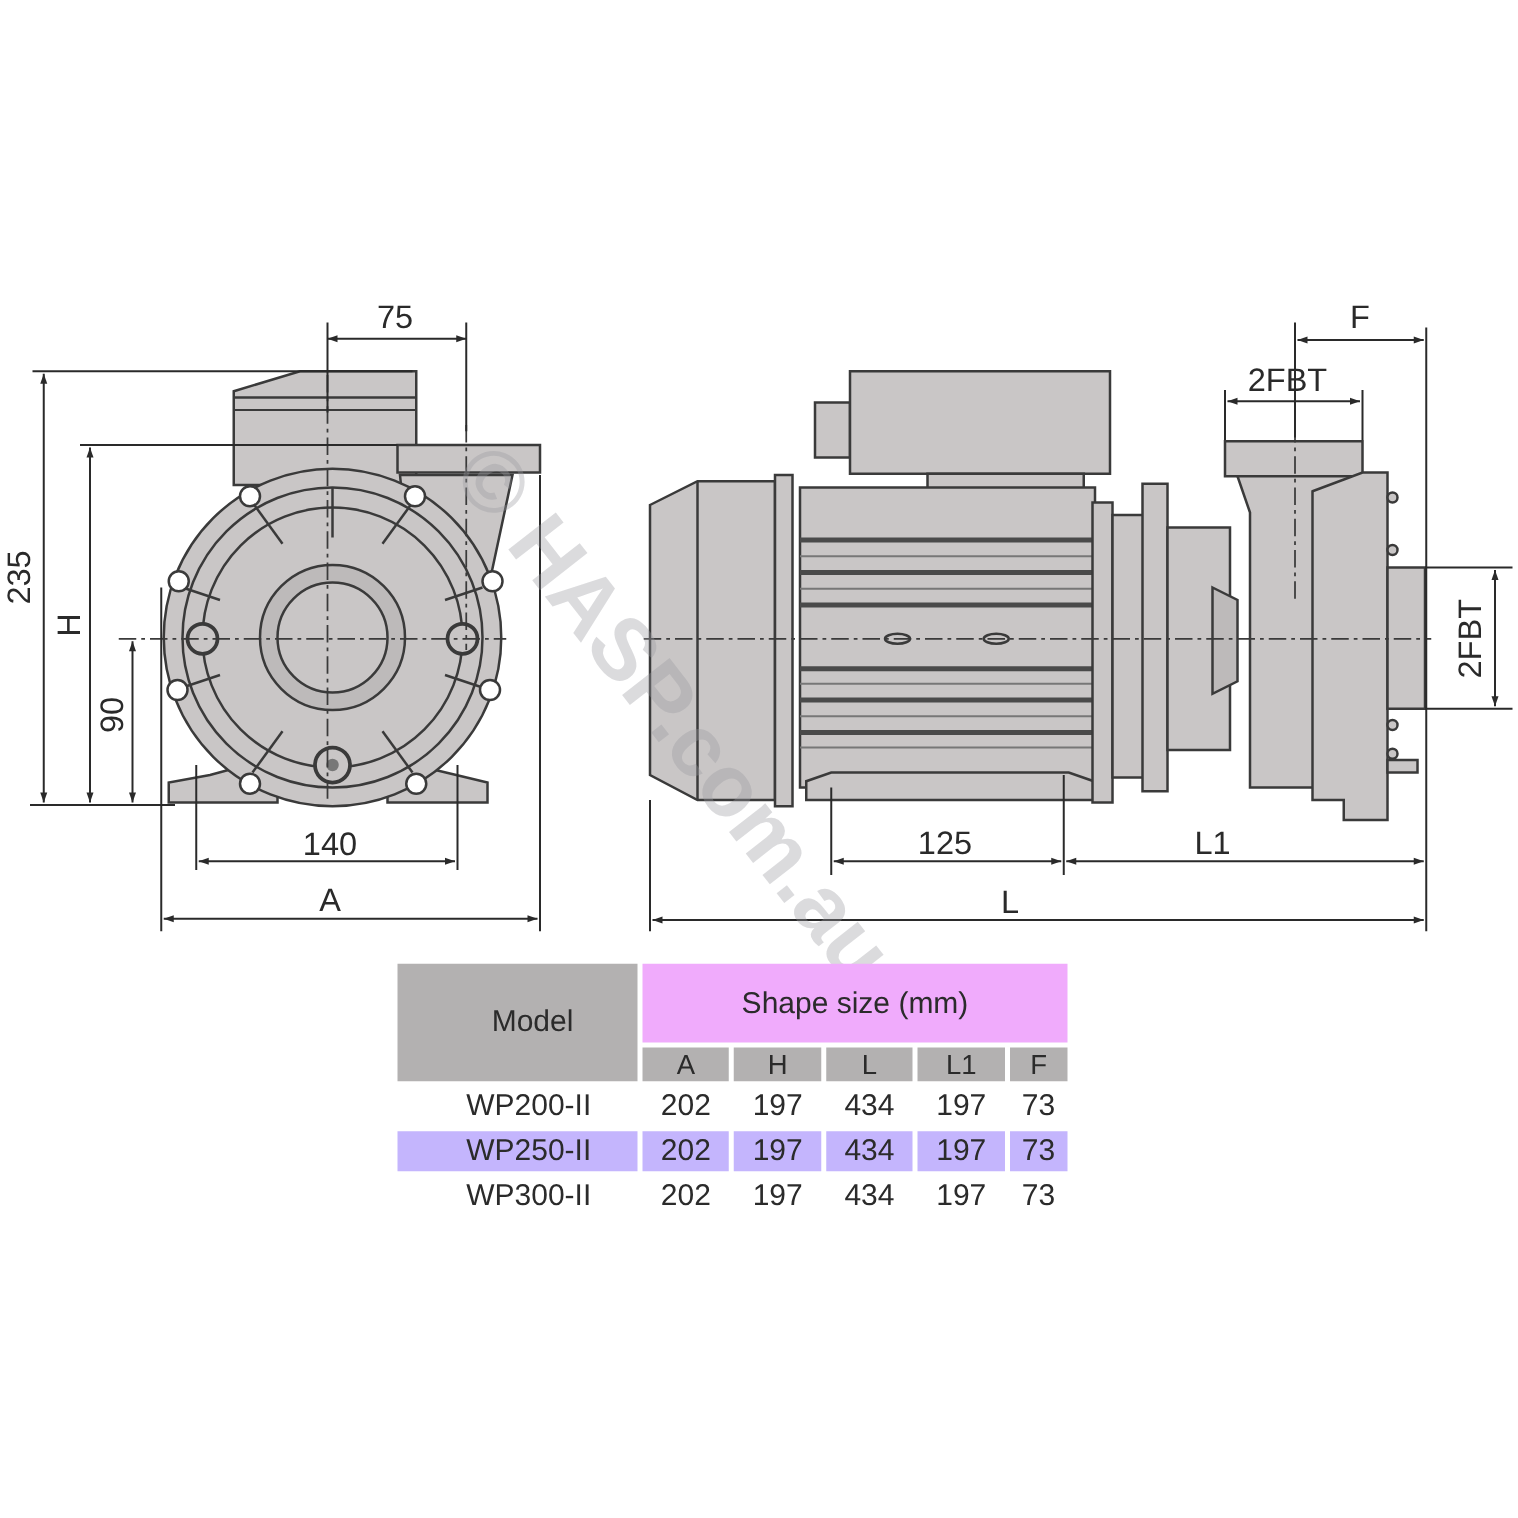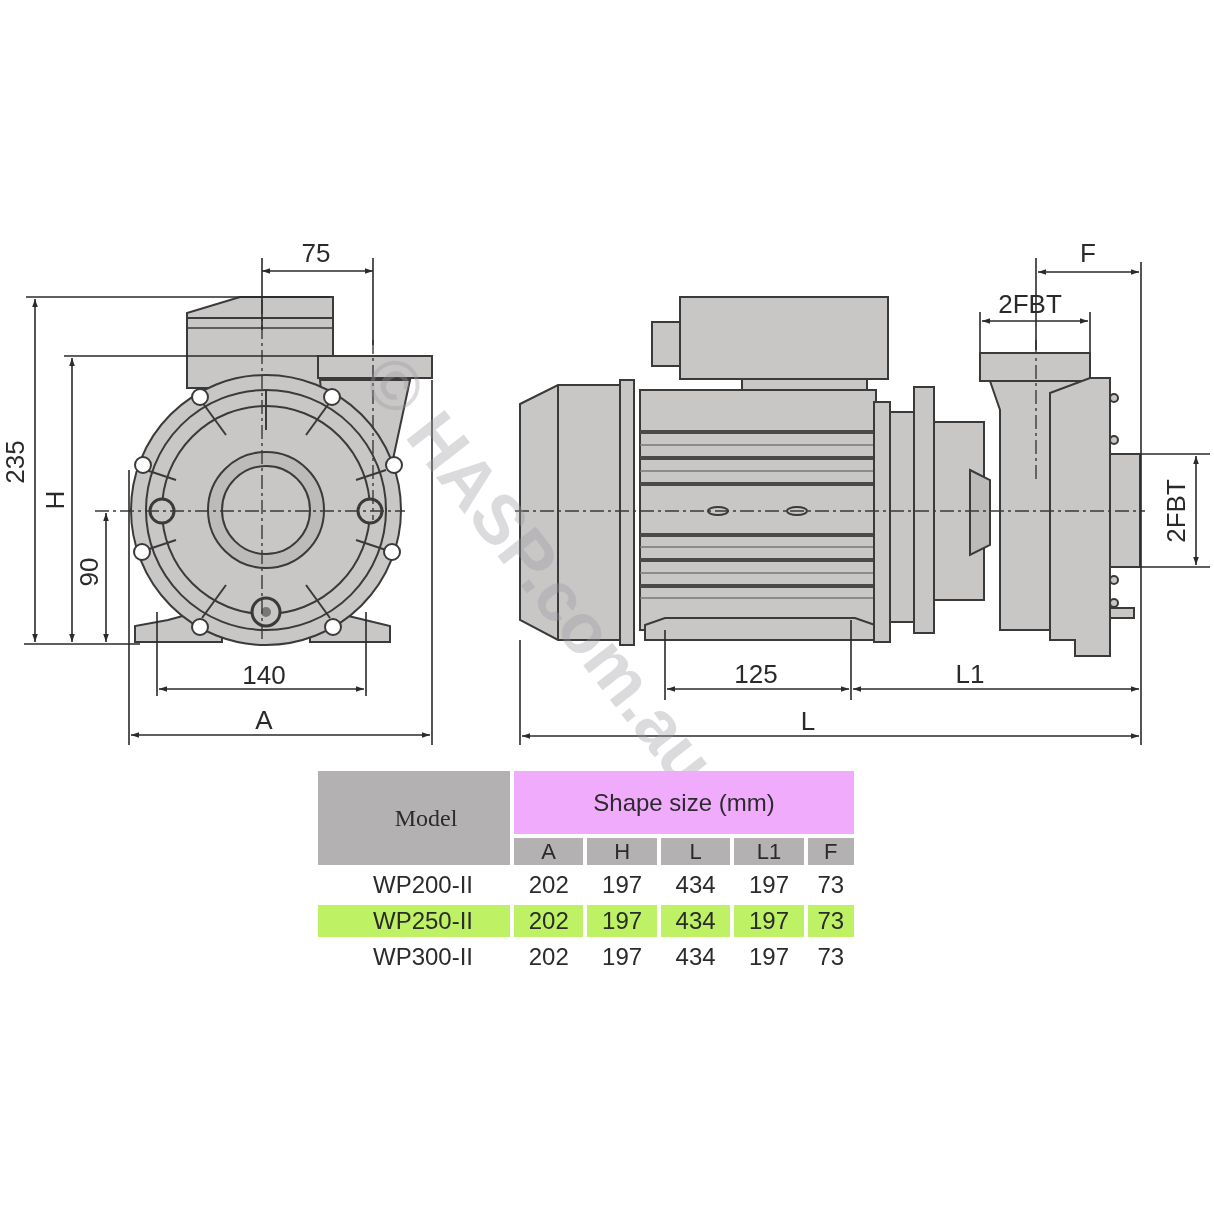--- a/index.html
+++ b/index.html
@@ -9,25 +9,25 @@
   .lbl { font-family: "Liberation Sans", sans-serif; fill: #2a2a2a; }
   .part { fill: #c9c6c6; stroke: #3a3a3a; stroke-width: 2; }
   .part2 { fill: #bdbaba; stroke: #3a3a3a; stroke-width: 2; }
   .dim { stroke: #2a2a2a; stroke-width: 1.6; fill: none; }
   .center { stroke: #3a3a3a; stroke-width: 1.4; stroke-dasharray: 14 4 3 4; fill: none; }
   .fin { stroke: #4a4a4a; stroke-width: 4; }
   .wm { font-family: "Liberation Sans", sans-serif; font-weight: bold; fill: #9a9aa0; opacity: 0.35; }
 
   #spec-table { position: absolute; left: 314px; top: 767px; width: 544px; border-collapse: separate; border-spacing: 4px; }
   #spec-table td, #spec-table th { font-weight: normal; font-size: 24px; color: #2b2b2b; text-align: center; padding: 0; }
-  .th-model { background: #b3b1b1; width: 168px; height: 94px; text-align: right; padding-left: 24px !important; font-family: Liberation Serif, serif; }
+  .th-model { background: #b3b1b1; width: 168px; height: 94px; text-align: right; padding-left: 24px !important; }
   .th-shape { background: #f0abfc; height: 62px; }
   .th-col { background: #b3b1b1; height: 26px; font-size: 22px !important; }
   .row td { height: 32px; }
-  .row.shaded td { background: #bef264; }
+  .row.shaded td { background: #c4b5fd; }
   .model-cell { text-align: left; padding-left: 18px !important; }
 </style>
 </head>
 <body>
 
 <svg id="drawing" viewBox="0 0 1214 1214" xmlns="http://www.w3.org/2000/svg">
   <defs>
     <marker id="arr" viewBox="0 0 10 10" refX="10" refY="5" markerWidth="12" markerHeight="8" orient="auto-start-reverse" markerUnits="userSpaceOnUse">
       <path d="M0,1.5 L10,5 L0,8.5 z" fill="#2a2a2a"></path>
     </marker>

